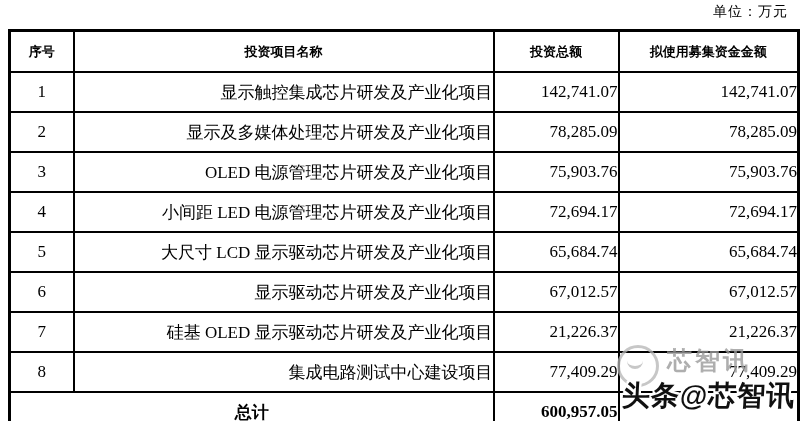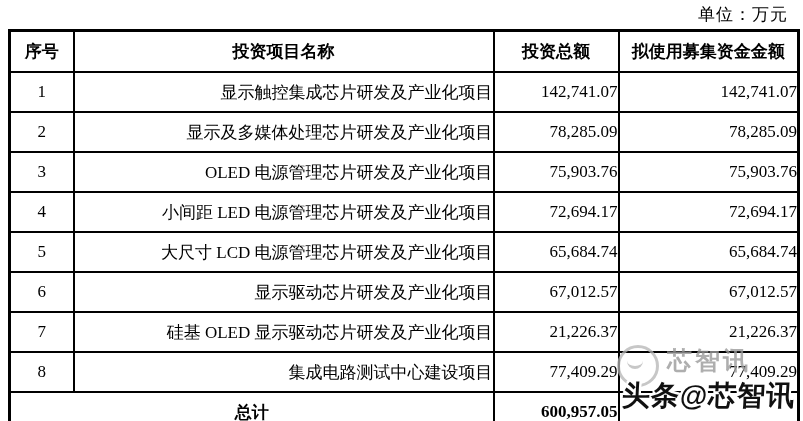--- a/index.html
+++ b/index.html
@@ -8,21 +8,21 @@
     background: #ffffff;
     font-family: "Liberation Serif", "DejaVu Serif", serif;
     color: #000000;
     overflow: hidden;
   }
   .page { position: relative; width: 803px; height: 421px; }
 
   .unit-label {
     position: absolute;
     top: 3px; right: 15px;
-    font-size: 17px;
+    font-size: 14px;
     letter-spacing: 1px;
     color: #000;
   }
 
   table.invest {
     position: absolute;
     top: 29px; left: 8px;
     width: 789px;
     border-collapse: collapse;
     table-layout: fixed;
@@ -31,21 +31,21 @@
   }
   table.invest th, table.invest td {
     border: 2px solid #000;
     padding: 0;
     overflow: hidden;
     white-space: nowrap;
   }
   table.invest thead th {
     height: 39px;
     font-weight: bold;
-    font-size: 17px;
+    font-size: 13px;
     text-align: center;
   }
   table.invest tbody td { height: 38px; }
   td.cell-no   { text-align: center; }
   td.cell-name { text-align: right; padding-left: 12px; }
   td.cell-num  { text-align: right; padding-right: 14px; }
   td.cell-num2 { text-align: right; padding-right: 24px; }
   tr.total-row td { height: 33px; font-weight: bold; }
   td.total-label { text-align: center; }
 
@@ -139,21 +139,21 @@
           <td class="cell-num2">75,903.76</td>
         </tr>
         <tr>
           <td class="cell-no">4</td>
           <td class="cell-name">小间距 LED 电源管理芯片研发及产业化项目</td>
           <td class="cell-num">72,694.17</td>
           <td class="cell-num2">72,694.17</td>
         </tr>
         <tr>
           <td class="cell-no">5</td>
-          <td class="cell-name">大尺寸 LCD 电源管理芯片研发及产业化项目</td>
+          <td class="cell-name">大尺寸 LCD 显示驱动芯片研发及产业化项目</td>
           <td class="cell-num">65,684.74</td>
           <td class="cell-num2">65,684.74</td>
         </tr>
         <tr>
           <td class="cell-no">6</td>
           <td class="cell-name">显示驱动芯片研发及产业化项目</td>
           <td class="cell-num">67,012.57</td>
           <td class="cell-num2">67,012.57</td>
         </tr>
         <tr>

